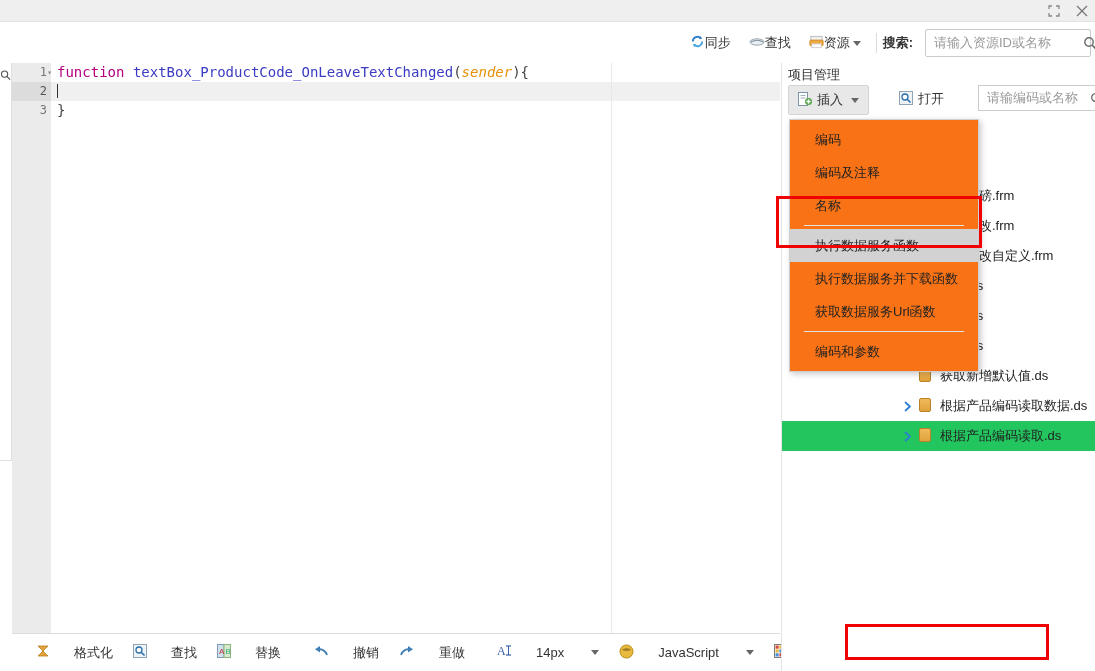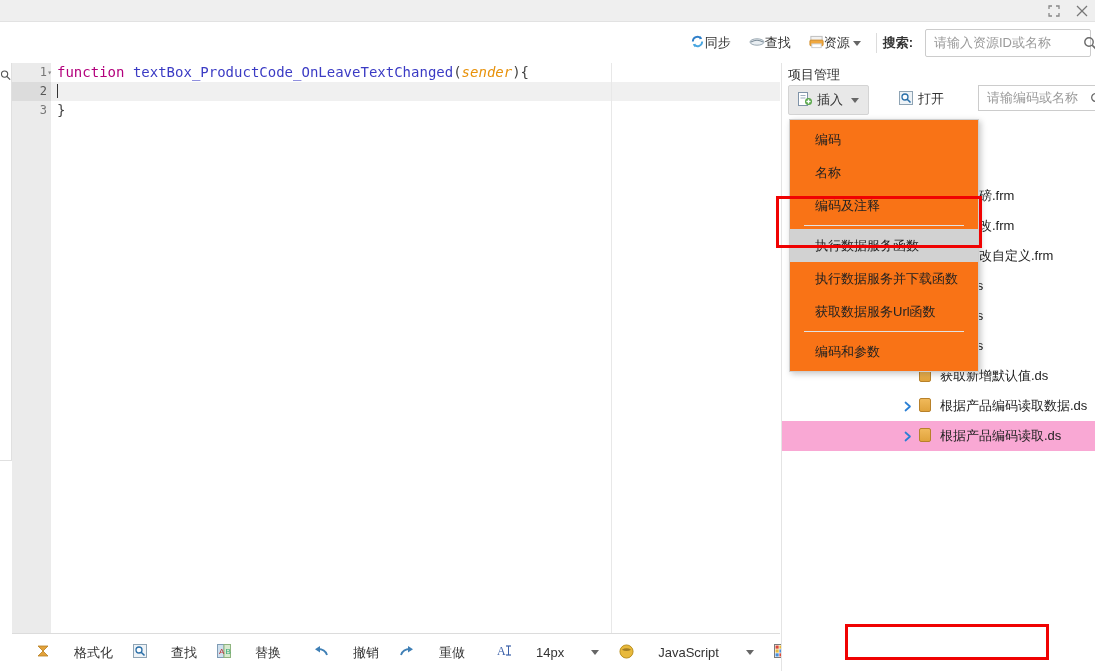--- a/index.html
+++ b/index.html
@@ -142,21 +142,21 @@
 
   
   .tree {
     position: absolute; left: 0; top: 58px; width: 314px; height: 550px;
     overflow: hidden;
   }
   .tree-row {
     display: flex; align-items: center; height: 30px;
     font-size: 13px; color: #222; white-space: nowrap;
   }
-  .tree-row.selected { background: #f9a8d4; }
+  .tree-row.selected { background: #22c55e; }
   .tw {
     width: 14px; height: 14px; display: flex; align-items: center;
     justify-content: center; flex: 0 0 14px;
   }
   .tw svg { display: block; }
   .t-ico { width: 16px; height: 16px; flex: 0 0 16px; margin-right: 5px; }
   .t-label { font-size: 13px; }
 
   
   .folder-ico { position: relative; width: 16px; height: 13px; }
@@ -599,22 +599,22 @@
           <span style="display: flex; align-items: center; margin-left: 5px;">
             <span class="t-ico"><span class="ds-ico"><span class="cyl"></span><span class="ln" style="top:4px"></span><span class="ln" style="top:8px"></span></span></span>
           </span>
           <span class="t-label">根据产品编码读取.ds</span>
         </div>
       </div>
   </div>
 
   <div class="menu" id="insert-menu">
       <div class="menu-item">编码</div>
+      <div class="menu-item">编码及注释</div>
       <div class="menu-item">名称</div>
-      <div class="menu-item">编码及注释</div>
       <div class="menu-sep"></div>
       <div class="menu-item highlight">执行数据服务函数</div>
       <div class="menu-item">执行数据服务并下载函数</div>
       <div class="menu-item">获取数据服务Url函数</div>
       <div class="menu-sep"></div>
       <div class="menu-item">编码和参数</div>
     </div>
 
   <div class="redbox" id="redbox-menu"></div>
   <div class="redbox" id="redbox-tree"></div>

